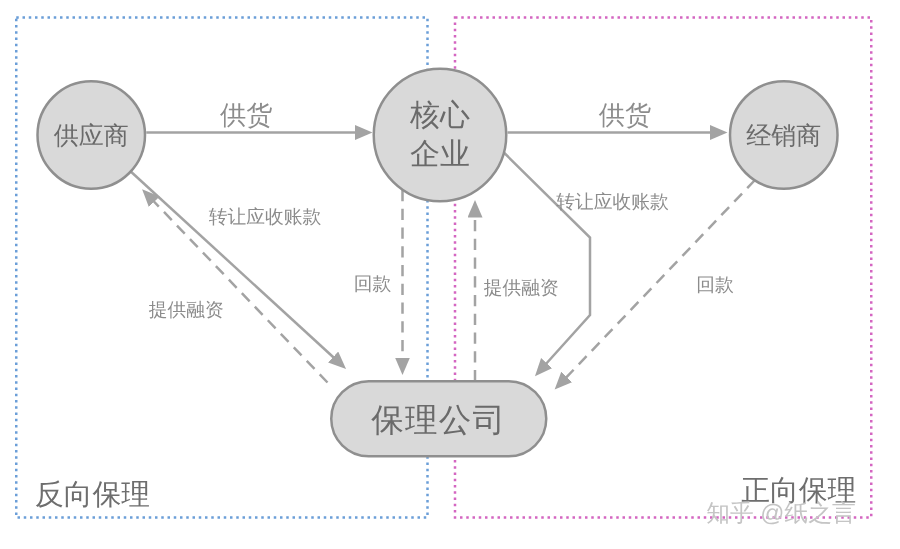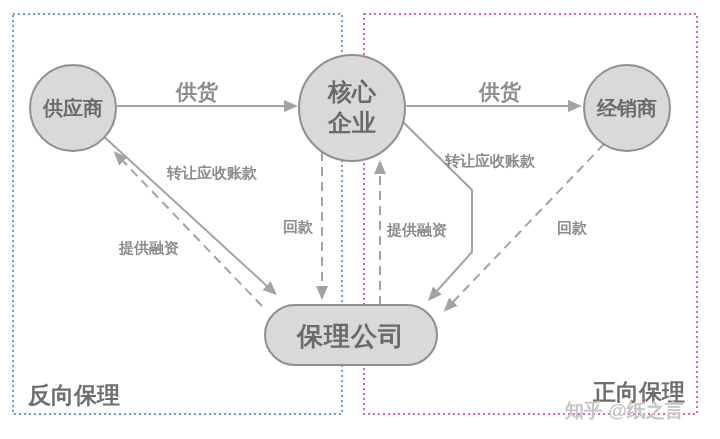--- a/index.html
+++ b/index.html
@@ -2,21 +2,20 @@
 <html><head>
 <meta charset="utf-8">
 <style>
   html,body{margin:0;padding:0;background:#ffffff;}
   .stage{
     position:relative;
     width:720px;height:439px;
     background:#ffffff;
     font-family:"Liberation Sans", sans-serif;
     overflow:hidden;
-    font-weight:bold;
   }
   svg{display:block;}
   .region-border{fill:none;stroke-width:2;stroke-dasharray:2 3;}
   .edge{stroke:#a3a3a3;stroke-width:2;fill:none;}
   .edge.dashed{stroke-dasharray:9 6;}
   .node{fill:#d9d9d9;stroke:#8f8f8f;stroke-width:2;}
   text{font-family:"Liberation Sans", sans-serif;}
   .node-label{fill:#6a6a6a;font-size:20px;text-anchor:middle;}
   .node-label.big{font-size:24px;}
   .node-label.factor{font-size:26px;letter-spacing:1px;}

